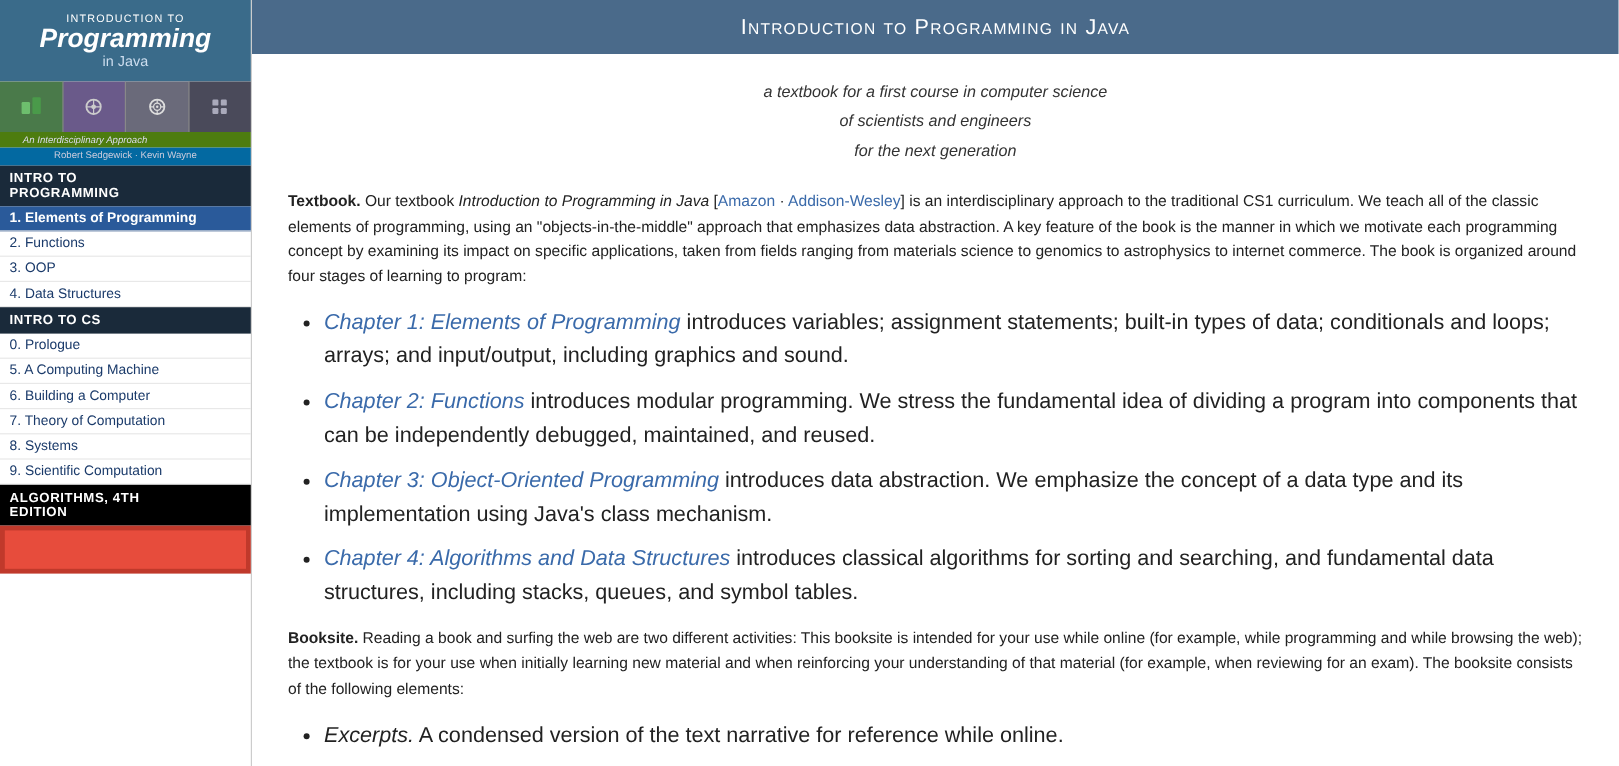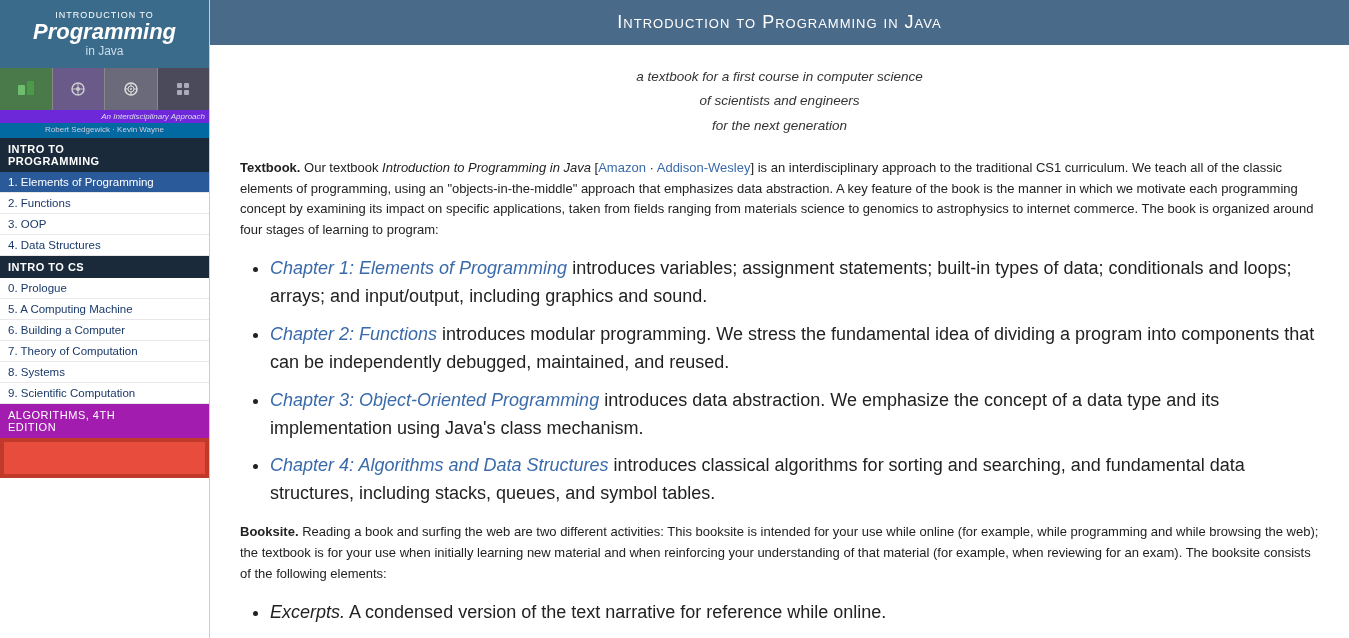--- a/index.html
+++ b/index.html
@@ -51,25 +51,25 @@
       font-size: 14px;
       color: #fff;
     }
     .cover-icon:last-child { border-right: none; }
     .icon-green { background: #4a7a4a; }
     .icon-purple { background: #6a5a8a; }
     .icon-gray-dark { background: #6a6a7a; }
     .icon-dark { background: #4a4a5a; }
 
     .cover-subtitle {
-      background: #6d28d9;
+      background: #4d7c0f;
       color: #dde;
       font-size: 8px;
-      text-align: right;
-      padding: 2px 4px;
+      text-align: left;
+      padding: 2px 19px;
       font-style: italic;
     }
     .cover-authors {
       background: #0369a1;
       color: #ccd;
       font-size: 8px;
       text-align: center;
       padding: 2px 4px 4px;
     }
 
@@ -88,28 +88,28 @@
       font-size: 11.5px;
       color: #1a3a6a;
       cursor: pointer;
       border-bottom: 1px solid #e8e8e8;
       text-decoration: none;
       display: block;
     }
     .nav-item.active {
       background: #2a5a9a;
       color: #fff;
-      font-weight: normal;
+      font-weight: bold;
     }
 
     .algo-section-header {
-      background: #a21caf;
+      background: #000000;
       color: #fff;
       font-size: 11px;
-      font-weight: normal;
+      font-weight: bold;
       padding: 5px 8px;
       text-transform: uppercase;
       letter-spacing: 0.5px;
     }
 
     .algo-cover {
       background: #c0392b;
       height: 40px;
       display: flex;
       align-items: center;

